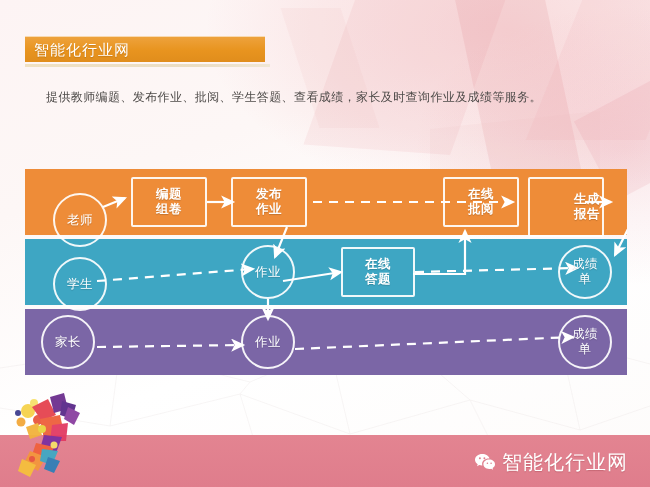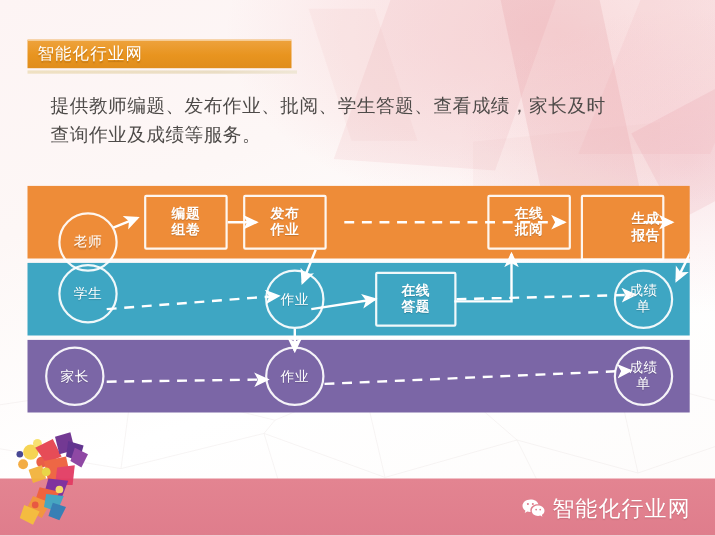--- a/index.html
+++ b/index.html
@@ -47,21 +47,21 @@
   }
   #title-underline{
     position:absolute;left:25px;top:64px;width:245px;height:3px;
     background:linear-gradient(90deg,#efe0c0 0%,#e9dcc2 70%,#efe6d4 100%);
     opacity:.95;
   }
 
   
   #desc{
     position:absolute;left:46px;top:84px;width:520px;
-    font-size:17px;line-height:26px;color:#4e4b49;letter-spacing:.4px;
+    font-size:12px;line-height:26px;color:#4e4b49;letter-spacing:.4px;
   }
 
   
   #diagram{position:absolute;left:25px;top:169px;width:602px;height:206px;}
   .lane{position:absolute;left:0;width:602px;box-sizing:border-box;}
   .lane-teacher{top:0;height:66px;background:#ee8c38;}
   .lane-student{top:70px;height:66px;background:#3ea6c3;}
   .lane-parent{top:140px;height:66px;background:#7b66a6;}
 
   .node{
@@ -163,34 +163,34 @@
       </g>
     </svg>
 
     <div class="node circle" style="left:28px;top:24px;width:54px;height:54px;">
       <span class="lbl">老师</span>
     </div>
     <div class="node rect" style="left:106px;top:8px;width:76px;height:50px;">
       <span class="lbl">编题
 组卷</span>
     </div>
-    <div class="node rect" style="left:196px;top:8px;width:76px;height:50px;">
+    <div class="node rect" style="left:206px;top:8px;width:76px;height:50px;">
       <span class="lbl">发布
 作业</span>
     </div>
     <div class="node rect" style="left:418px;top:8px;width:76px;height:50px;">
       <span class="lbl">在线
 批阅</span>
     </div>
     <div class="node rect" style="left:503px;top:8px;width:76px;height:60px;padding-left:42px;">
       <span class="lbl">生成
 报告</span>
     </div>
 
-    <div class="node circle" style="left:28px;top:71px;width:54px;height:54px;">
+    <div class="node circle" style="left:28px;top:88px;width:54px;height:54px;">
       <span class="lbl">学生</span>
     </div>
     <div class="node circle" style="left:216px;top:76px;width:54px;height:54px;">
       <span class="lbl">作业</span>
     </div>
     <div class="node rect" style="left:316px;top:78px;width:74px;height:50px;">
       <span class="lbl">在线
 答题</span>
     </div>
     <div class="node circle" style="left:533px;top:76px;width:54px;height:54px;">

